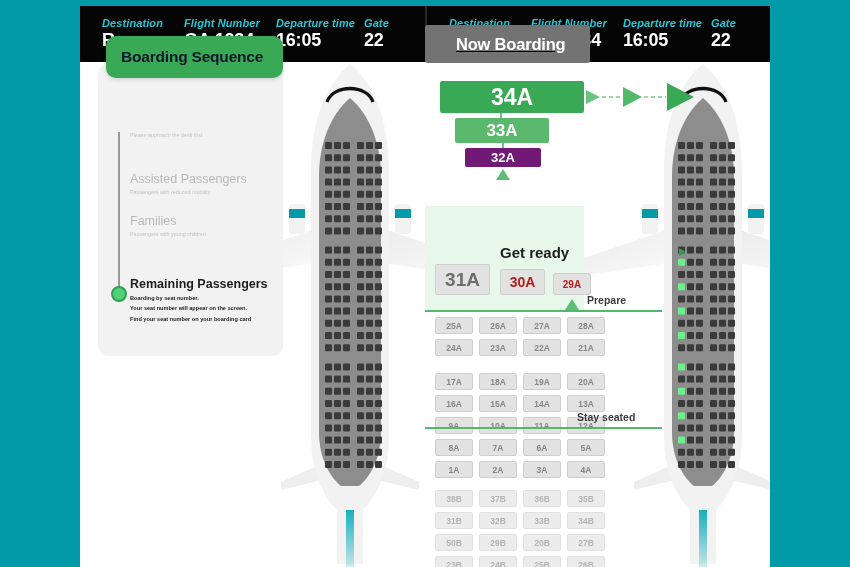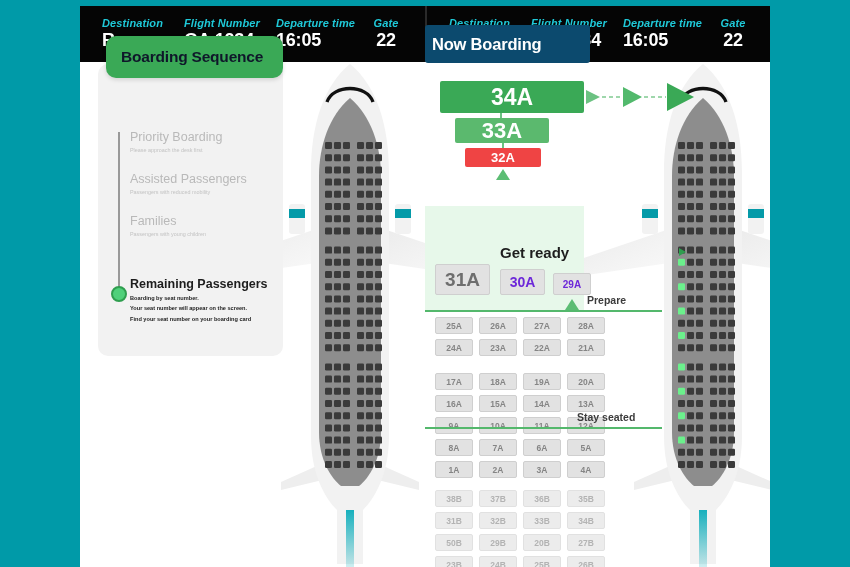--- a/index.html
+++ b/index.html
@@ -37,21 +37,21 @@
     color: #1fc9d8; font-size: 11px; font-weight: bold;
     letter-spacing: .1px; line-height: 11px; white-space: nowrap; font-style: italic;
   }
   .hdr-value {
     color: #ffffff; font-size: 18px; font-weight: bold;
     line-height: 23px; white-space: nowrap; letter-spacing: -.2px;
   }
   .f-dest { margin-left: 22px; width: 82px; }
   .f-flight { margin-left: 0px; width: 92px; }
   .f-time { margin-left: 0px; width: 88px; }
-  .f-gate { margin-left: 0px; width: 44px; text-align: center; }
+  .f-gate { margin-left: 0px; width: 44px; text-align: left; }
 
   
   #seq-panel {
     position: absolute; left: 18px; top: 30px;
     width: 185px; height: 320px;
   }
   #seq-head {
     position: absolute; left: 8px; top: 0;
     width: 177px; height: 42px;
     background: #3aa956; border-radius: 10px;
@@ -102,33 +102,33 @@
   #att-head .t { color: #fff; font-size: 14px; font-weight: bold; }
   #att-body {
     padding: 14px 13px 0 14px;
     font-size: 8.6px; line-height: 13.5px; color: #2a2a2a; font-weight: bold;
   }
 
   
   #nb-head {
     position: absolute; left: 345px; top: 19px;
     width: 165px; height: 38px;
-    background: #0c4a6e; border-radius: 3px;
-    display: flex; align-items: center; padding-left: 7px;
+    background: #737373; border-radius: 3px;
+    display: flex; align-items: center; padding-left: 31px; text-decoration: underline;
   }
   #nb-head span { color: #fff; font-size: 16.5px; font-weight: bold; letter-spacing: -.2px; }
 
   .q-box {
     position: absolute; color: #fff; font-weight: bold;
     display: flex; align-items: center; justify-content: center;
     border-radius: 2px;
   }
   #q-34 { left: 360px; top: 75px;  width: 144px; height: 32px; background:#3aa956; font-size: 23px; }
-  #q-33 { left: 375px; top: 112px; width: 94px;  height: 25px; background:#5bb96e; font-size: 22px; }
-  #q-32 { left: 385px; top: 142px; width: 76px;  height: 19px; background:#ef4444; font-size: 13px; }
+  #q-33 { left: 375px; top: 112px; width: 94px;  height: 25px; background:#5bb96e; font-size: 17px; }
+  #q-32 { left: 385px; top: 142px; width: 76px;  height: 19px; background:#701a75; font-size: 13px; }
 
   
   #prep-zone {
     position: absolute; left: 345px; top: 200px;
     width: 159px; height: 105px;
     background: #e7f8ea;
   }
   #prep-line {
     position: absolute; left: 345px; top: 304px; width: 237px; height: 2px;
     background: #54b86c;
@@ -146,21 +146,21 @@
     font-size: 10.5px; font-weight: bold; color: #3c3c3c;
   }
   #ready-label {
     position: absolute; left: 420px; top: 238px;
     font-size: 15px; font-weight: bold; color: #1d1d1d;
   }
 
   
   .r-box {
     position: absolute; background: #e2e2e2; border: 1px solid #cfcfcf;
-    border-radius: 2px; color: #6d28d9; font-weight: bold;
+    border-radius: 2px; color: #b91c1c; font-weight: bold;
     display: flex; align-items: center; justify-content: center;
   }
   #r-31 { left: 355px; top: 258px; width: 55px; height: 31px; font-size: 19px; color:#6e6e6e; }
   #r-30 { left: 420px; top: 263px; width: 45px; height: 26px; font-size: 14px; }
   #r-29 { left: 473px; top: 267px; width: 38px; height: 22px; font-size: 10px; }
 
   
   .grid { position: absolute; display: grid; gap: 5px 6px; }
   .seat {
     width: 38px; height: 17px;
@@ -608,21 +608,20 @@
       <line x1="466" y1="278" x2="472" y2="278" stroke="#b6dfc0" stroke-width="2" stroke-dasharray="4 3"></line>
     </g>
   </svg>
 
   <div id="seq-panel">
     <div id="seq-body">
       <div id="seq-track"></div>
       <div id="seq-dot"></div>
 
       <div class="seq-item" style="top:66px">
-        <div class="seq-title">Priority Boarding</div>
         <div class="seq-sub">Please approach the desk first</div>
       </div>
       <div class="seq-item" style="top:108px">
         <div class="seq-title">Assisted Passengers</div>
         <div class="seq-sub">Passengers with reduced mobility</div>
       </div>
       <div class="seq-item" style="top:150px">
         <div class="seq-title">Families</div>
         <div class="seq-sub">Passengers with young children</div>
       </div>

